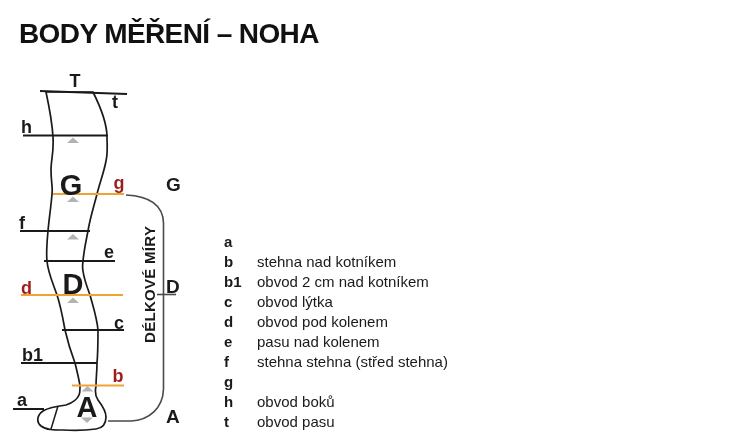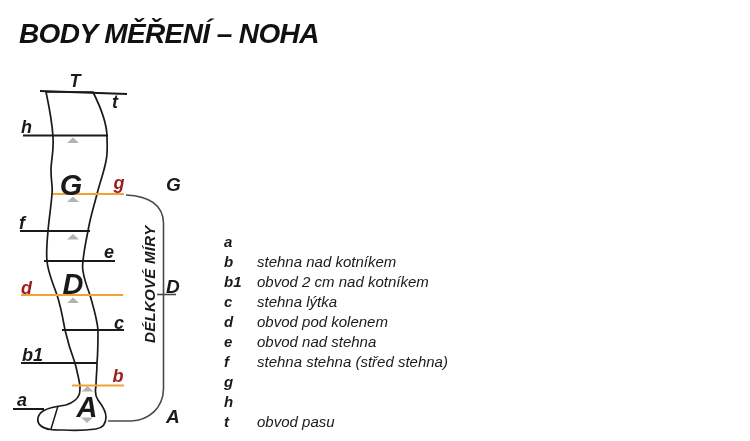--- a/index.html
+++ b/index.html
@@ -1,18 +1,18 @@
 <!DOCTYPE html>
 <html><head>
 <meta charset="utf-8">
 <style>
   html,body{margin:0;padding:0;background:#fff;}
   .page{
     position:relative;width:632px;height:441px;background:#ffffff;overflow:hidden;
-    font-family:"Liberation Sans",sans-serif;color:#1a1a1a;font-style:italic;
+    font-family:"Liberation Sans",sans-serif;color:#1a1a1a;
   }
   .title{
     position:absolute;left:19px;top:18px;margin:0;
     font-size:28px;font-weight:700;letter-spacing:-0.6px;color:#111;
     font-family:"Liberation Sans",sans-serif;white-space:nowrap;
   }
   .leg-svg{position:absolute;left:0;top:60px;width:210px;height:381px;}
 
   
   .sm  {font-family:"Liberation Sans",sans-serif;font-size:18px;font-weight:700;fill:#1a1a1a;}
@@ -117,39 +117,40 @@
     <div class="row">
       <span class="letter">b</span>
       <span class="desc">stehna nad kotníkem</span>
     </div>
     <div class="row">
       <span class="letter">b1</span>
       <span class="desc">obvod 2 cm nad kotníkem</span>
     </div>
     <div class="row">
       <span class="letter">c</span>
-      <span class="desc">stehna lýtka</span>
+      <span class="desc">obvod lýtka</span>
     </div>
     <div class="row">
       <span class="letter">d</span>
       <span class="desc">obvod pod kolenem</span>
     </div>
     <div class="row">
       <span class="letter">e</span>
-      <span class="desc">obvod nad stehna</span>
+      <span class="desc">pasu nad kolenem</span>
     </div>
     <div class="row">
       <span class="letter">f</span>
       <span class="desc">stehna stehna (střed stehna)</span>
     </div>
     <div class="row">
       <span class="letter">g</span>
     </div>
     <div class="row">
       <span class="letter">h</span>
+      <span class="desc">obvod boků</span>
     </div>
     <div class="row">
       <span class="letter">t</span>
       <span class="desc">obvod pasu</span>
     </div>
   </div>
 
 </div>
 
 </body></html>

